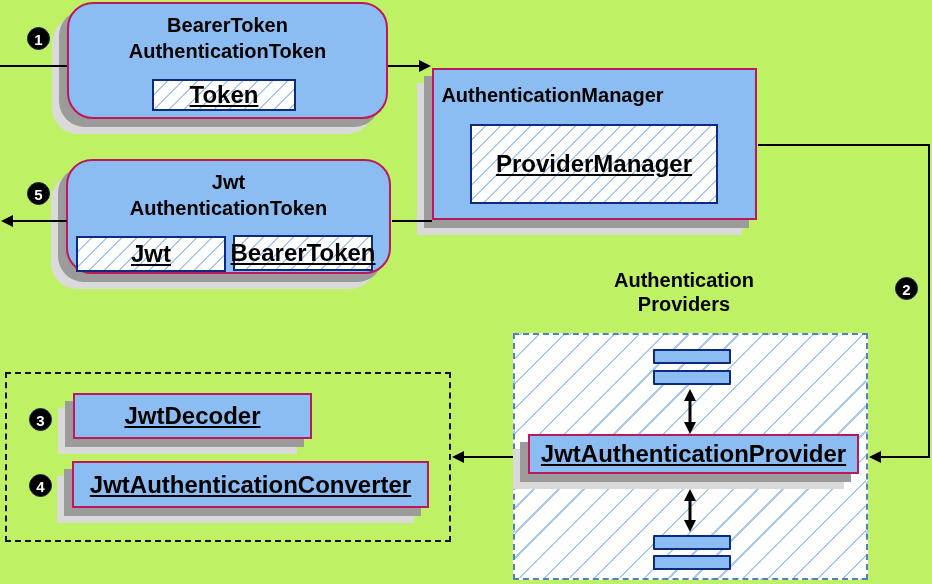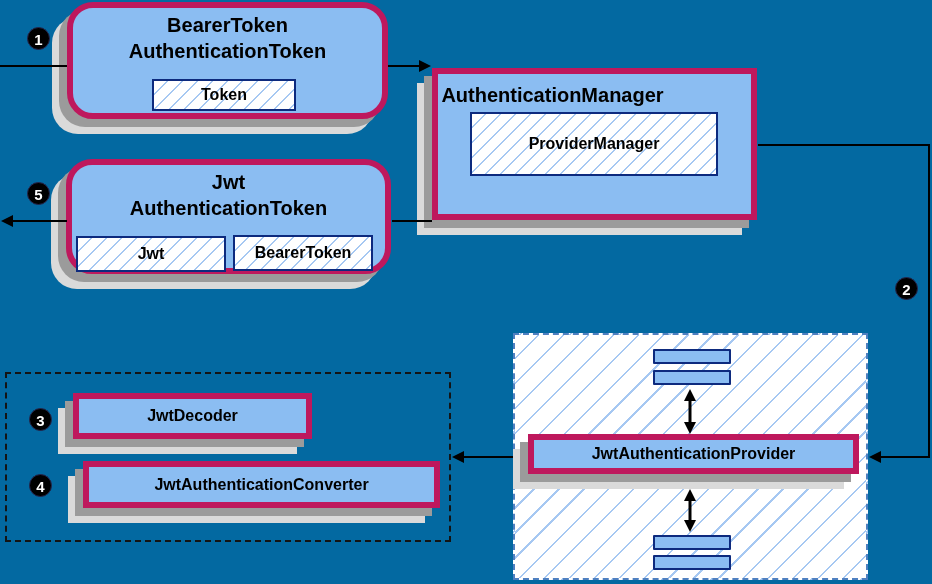--- a/index.html
+++ b/index.html
@@ -1,37 +1,37 @@
 <!DOCTYPE html>
 <html><head>
 <meta charset="utf-8">
 <style>
   html,body{margin:0;padding:0;background:#fff;}
   #canvas{
-    position:relative;width:932px;height:584px;background:#0369a1;overflow:hidden;
+    position:relative;width:932px;height:584px;background:#bef264;overflow:hidden;
     font-family:"Liberation Sans",sans-serif;font-weight:bold;color:#000;
   }
   .abs{position:absolute;box-sizing:border-box;}
-  .blue{background:#8bbdf2;border:6px solid #be185d;}
+  .blue{background:#8bbdf2;border:2px solid #be185d;}
   .rounded{border-radius:26px;}
   .shadow{box-shadow:-8px 8px 0 0 #9b9b9b,-15px 15px 0 0 #dadada;}
   .hatch{
     background-color:#ffffff;
     background-image:repeating-linear-gradient(135deg,rgba(0,0,0,0) 0px,rgba(0,0,0,0) 9px,#a6c8f2 9px,#a6c8f2 10.6px);
     border:2px solid #0d2a7e;
   }
   .hatch-wide{
     background-color:#ffffff;
     background-image:repeating-linear-gradient(135deg,rgba(0,0,0,0) 0px,rgba(0,0,0,0) 16px,#a6c8f2 16px,#a6c8f2 17.6px);
     border:2px dashed #4f80c1;
   }
   .dashed-black{border:2px dashed #141414;background:transparent;}
   .center{display:flex;align-items:center;justify-content:center;text-align:center;}
   .title{white-space:pre-line;text-align:center;font-size:20px;line-height:26px;}
-  .lbl{font-size:16px;}
+  .lbl{font-size:24px;text-decoration:underline;}
   .badge{
     width:23px;height:23px;border-radius:50%;background:#000;color:#fff;
     font-size:15px;line-height:23px;text-align:center;z-index:6;
     border:1px solid #26264d;
   }
   .bar{background:#8bbdf2;border:2px solid #0d2a7e;border-radius:1px;}
   svg.wires{position:absolute;left:0;top:0;z-index:4;pointer-events:none;}
 </style>
 </head>
 <body>
@@ -42,38 +42,40 @@
 
   <div class="abs dashed-black" style="left:5px;top:372px;width:446px;height:170px;"></div>
 
   <div class="abs blue rounded shadow" style="left:67px;top:2px;width:321px;height:117px;"></div>
   <div class="abs title" style="left:67px;top:12px;width:321px;">BearerToken
 AuthenticationToken</div>
   <div class="abs hatch center lbl" style="left:152px;top:79px;width:144px;height:32px;">Token</div>
 
   <div class="abs blue shadow" style="left:432px;top:68px;width:325px;height:152px;"></div>
   <div class="abs title" style="left:416px;top:82px;width:273px;">AuthenticationManager</div>
-  <div class="abs hatch center lbl" style="left:470px;top:112px;width:248px;height:64px;">ProviderManager</div>
+  <div class="abs hatch center lbl" style="left:470px;top:124px;width:248px;height:80px;">ProviderManager</div>
 
   <div class="abs blue rounded shadow" style="left:66px;top:159px;width:325px;height:115px;"></div>
   <div class="abs title" style="left:66px;top:169px;width:325px;">Jwt
 AuthenticationToken</div>
   <div class="abs hatch center lbl" style="left:76px;top:236px;width:150px;height:36px;">Jwt</div>
   <div class="abs hatch center lbl" style="left:233px;top:235px;width:140px;height:36px;">BearerToken</div>
 
+  <div class="abs title" style="left:553px;top:268px;width:262px;line-height:24px;">Authentication
+Providers</div>
 
   <div class="abs bar" style="left:653px;top:349px;width:78px;height:15px;"></div>
   <div class="abs bar" style="left:653px;top:370px;width:78px;height:15px;"></div>
   <div class="abs bar" style="left:653px;top:535px;width:78px;height:15px;"></div>
   <div class="abs bar" style="left:653px;top:555px;width:78px;height:15px;"></div>
 
   <div class="abs blue shadow center lbl" style="left:528px;top:434px;width:331px;height:40px;">JwtAuthenticationProvider</div>
 
   <div class="abs blue shadow center lbl" style="left:73px;top:393px;width:239px;height:46px;">JwtDecoder</div>
-  <div class="abs blue shadow center lbl" style="left:72px;top:461px;width:357px;height:47px;margin-left:11px;">JwtAuthenticationConverter</div>
+  <div class="abs blue shadow center lbl" style="left:72px;top:461px;width:357px;height:47px;">JwtAuthenticationConverter</div>
 
   <svg class="wires" width="932" height="584" viewBox="0 0 932 584">
 
     <line x1="0" y1="66" x2="67" y2="66" stroke="#000" stroke-width="2"></line>
 
     <line x1="388" y1="66" x2="420" y2="66" stroke="#000" stroke-width="2"></line>
     <polygon points="431,66 419,60 419,72" fill="#000"></polygon>
 
     <polyline points="758,145 929,145 929,457 881,457" fill="none" stroke="#000" stroke-width="2"></polyline>
     <polygon points="869,457 881,451 881,463" fill="#000"></polygon>

